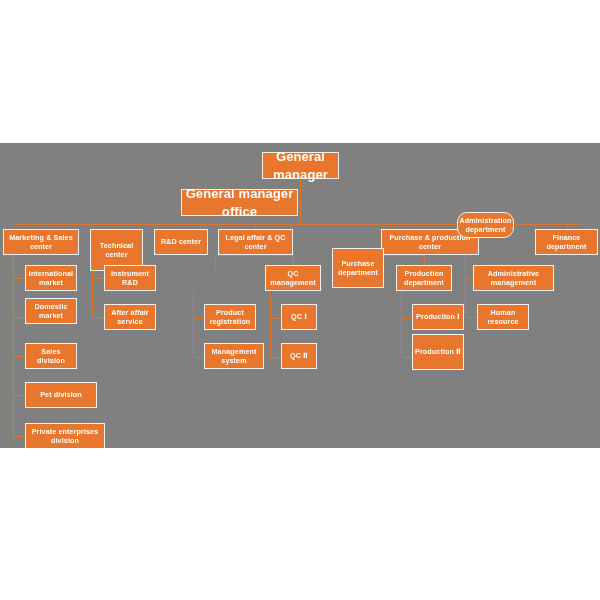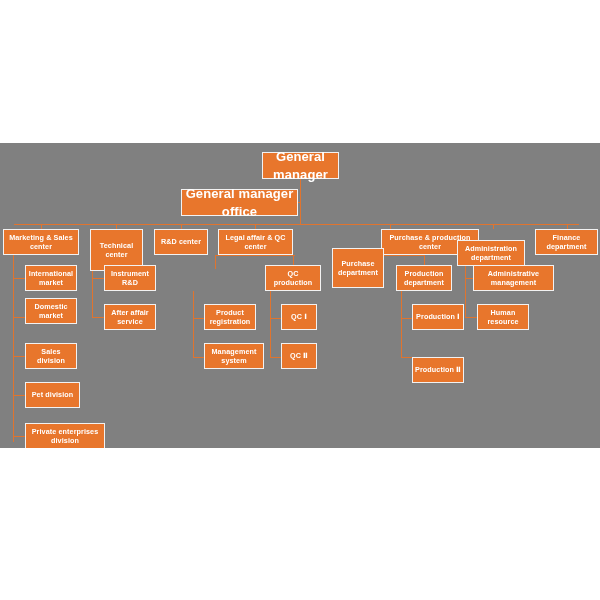--- a/index.html
+++ b/index.html
@@ -115,30 +115,30 @@
     <div class="node" style="left:3px; top:86px; width:76px; height:26px;">Marketing &amp; Sales center</div>
 
     <div class="node" style="left:90px; top:86px; width:53px; height:42px;">Technical center</div>
 
     <div class="node" style="left:154px; top:86px; width:54px; height:26px;">R&amp;D center</div>
 
     <div class="node" style="left:218px; top:86px; width:75px; height:26px;">Legal affair &amp; QC center</div>
 
     <div class="node" style="left:341px; top:86px; width:98px; height:26px;margin-left:40px;">Purchase &amp; production center</div>
 
-    <div class="node" style="left:457px; top:97px; width:68px; height:26px;">Administration department</div>
+    <div class="node" style="left:457px; top:69px; width:57px; height:26px;border-radius:10px;">Administration department</div>
 
     <div class="node" style="left:535px; top:86px; width:63px; height:26px;">Finance department</div>
 
     <div class="node" style="left:25px; top:122px; width:52px; height:26px;">International market</div>
 
     <div class="node" style="left:104px; top:122px; width:52px; height:26px;">Instrument R&amp;D</div>
 
 
-    <div class="node" style="left:265px; top:122px; width:56px; height:26px;">QC production</div>
+    <div class="node" style="left:265px; top:122px; width:56px; height:26px;">QC management</div>
 
     <div class="node" style="left:332px; top:105px; width:52px; height:40px;">Purchase department</div>
 
     <div class="node" style="left:396px; top:122px; width:56px; height:26px;">Production department</div>
 
     <div class="node" style="left:473px; top:122px; width:81px; height:26px;">Administrative management</div>
 
     <div class="node" style="left:25px; top:155px; width:52px; height:26px;">Domestic market</div>
 
     <div class="node" style="left:104px; top:161px; width:52px; height:26px;">After affair service</div>
@@ -150,20 +150,20 @@
     <div class="node" style="left:412px; top:161px; width:52px; height:26px;">Production Ⅰ</div>
 
     <div class="node" style="left:477px; top:161px; width:52px; height:26px;">Human resource</div>
 
     <div class="node" style="left:25px; top:200px; width:52px; height:26px;">Sales division</div>
 
     <div class="node" style="left:204px; top:200px; width:60px; height:26px;">Management system</div>
 
     <div class="node" style="left:281px; top:200px; width:36px; height:26px;">QC Ⅱ</div>
 
-    <div class="node" style="left:412px; top:214px; width:52px; height:26px;">Production Ⅱ</div>
+    <div class="node" style="left:412px; top:191px; width:52px; height:36px;">Production Ⅱ</div>
 
-    <div class="node" style="left:25px; top:239px; width:55px; height:26px;">Pet division</div>
+    <div class="node" style="left:25px; top:239px; width:72px; height:26px;">Pet division</div>
 
     <div class="node" style="left:25px; top:280px; width:80px; height:26px;">Private enterprises division</div>
 
   </div>
 </div>
 
 </body></html>

